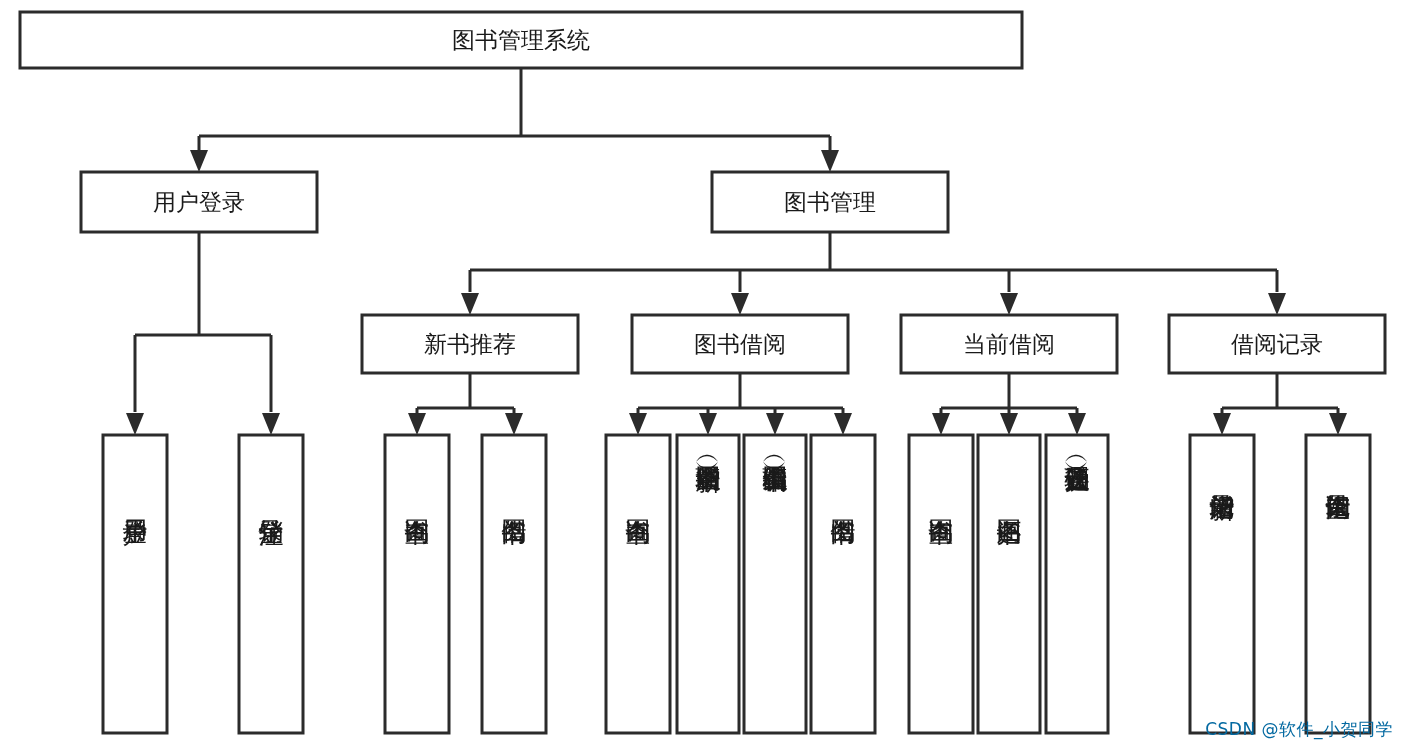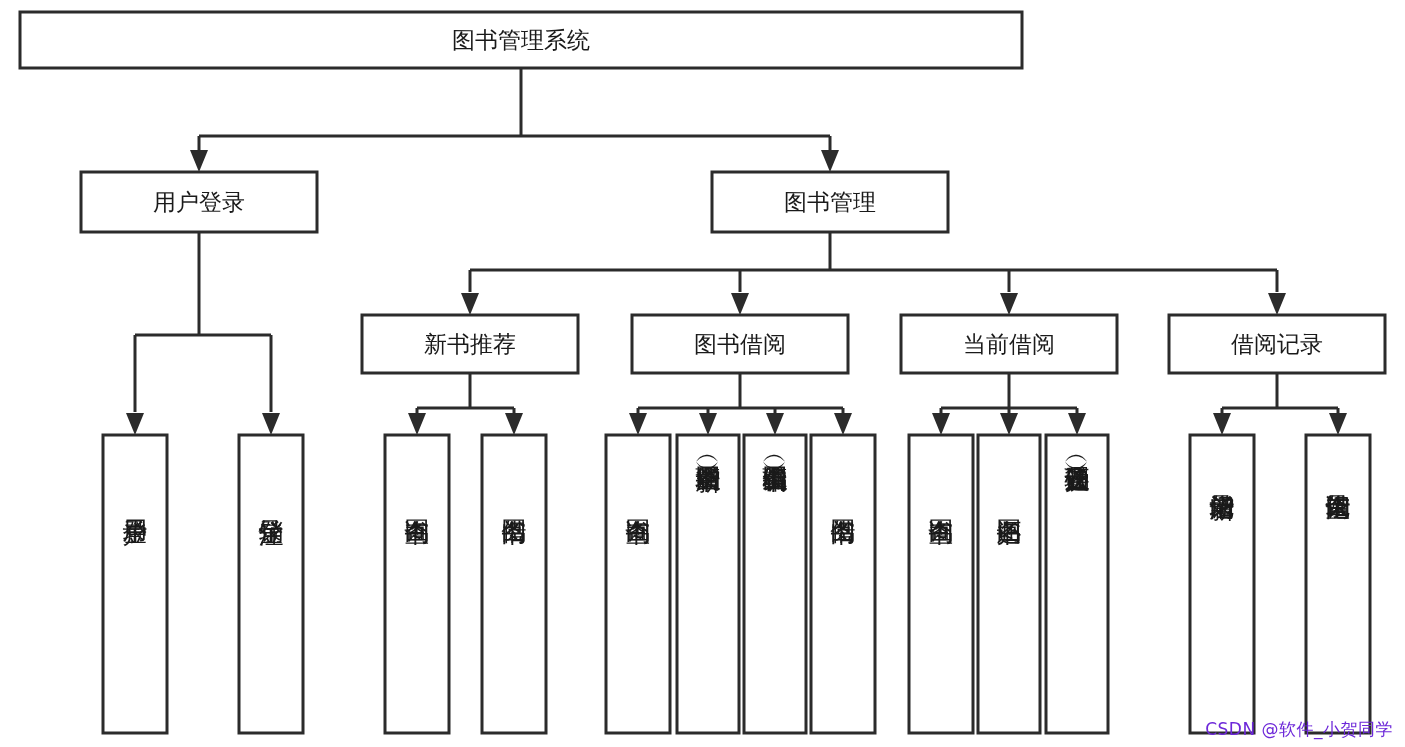--- a/index.html
+++ b/index.html
@@ -5,21 +5,21 @@
   html,body{margin:0;padding:0;background:#ffffff;}
   body{font-family:"DejaVu Sans","Liberation Sans",sans-serif;}
   #stage{position:relative;width:1405px;height:747px;background:#ffffff;overflow:hidden;}
   #diagram{position:absolute;inset:0;width:1405px;height:747px;}
   .node-box{fill:#ffffff;stroke:#2b2b2b;stroke-width:3;}
   .link-line{stroke:#2b2b2b;stroke-width:3;fill:none;}
   .arrow-head{fill:#2b2b2b;stroke:none;}
   .node-label{font-family:"DejaVu Sans","Liberation Sans",sans-serif;fill:#1a1a1a;}
   .h-label{font-size:23px;text-anchor:middle;dominant-baseline:middle;}
   .v-label{font-size:25px;text-anchor:middle;writing-mode:vertical-rl;glyph-orientation-vertical:0;}
-  .watermark{position:absolute;right:12px;bottom:6px;font-size:17px;color:#6d28d9;
+  .watermark{position:absolute;right:12px;bottom:6px;font-size:17px;color:#0369a1;
              font-family:"DejaVu Sans","Liberation Sans",sans-serif;white-space:nowrap;
              letter-spacing:.5px;pointer-events:none;}
 </style>
 </head>
 <body>
 
 <div id="stage">
 
   <svg id="diagram" viewBox="0 0 1405 747" xmlns="http://www.w3.org/2000/svg">
 

